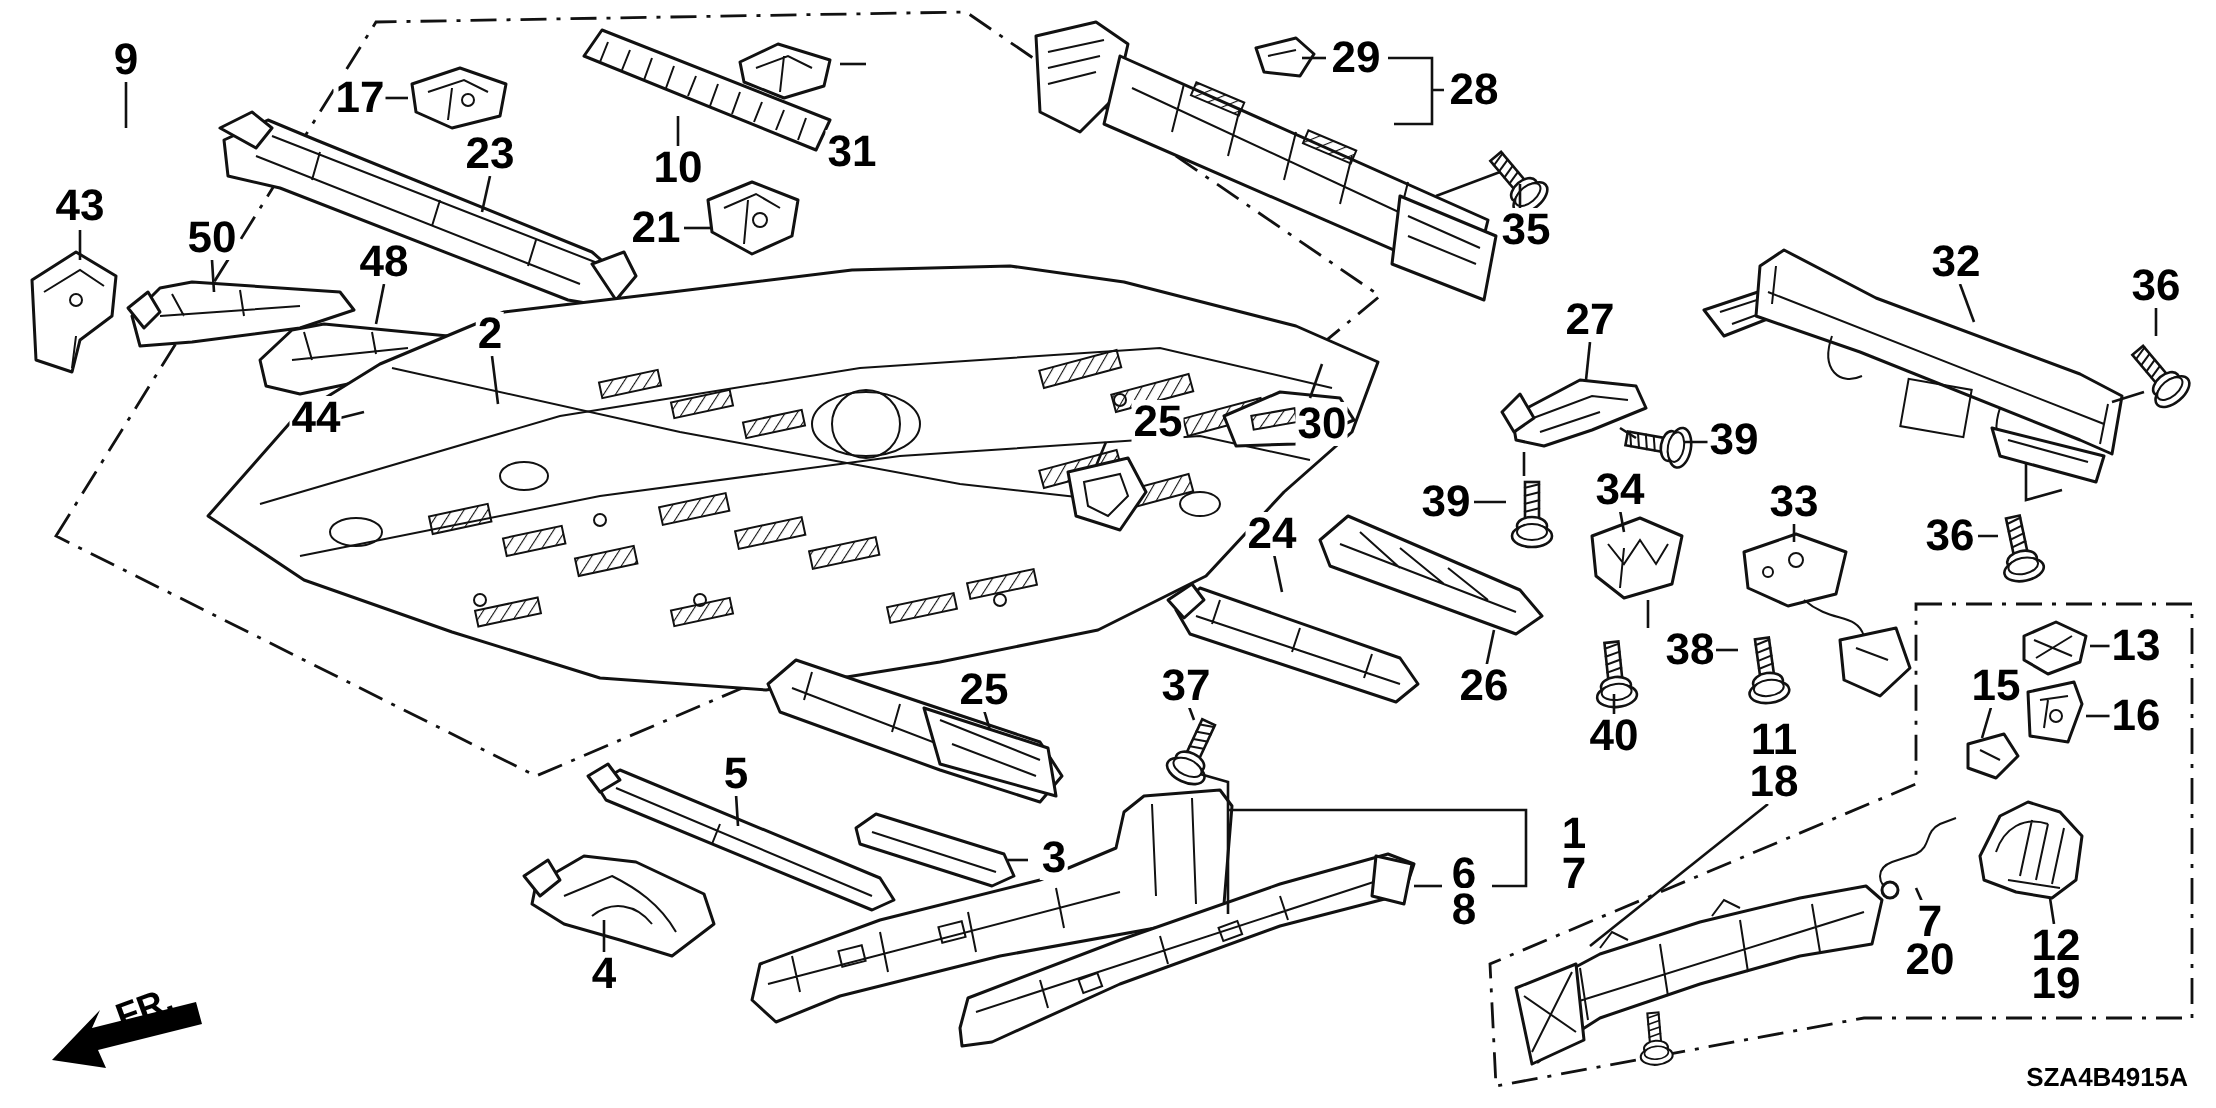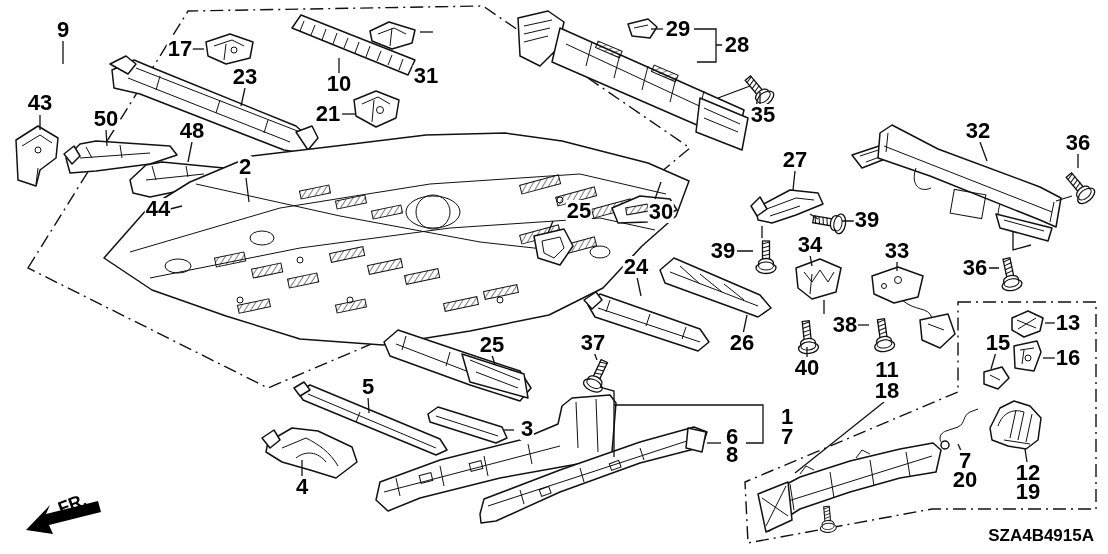--- a/index.html
+++ b/index.html
@@ -2,21 +2,21 @@
 <html><head>
 <meta charset="utf-8">
 <style>
   html,body{margin:0;padding:0;background:#ffffff;}
   .stage{position:relative;width:1108px;height:554px;background:#ffffff;overflow:hidden;
          font-family:"Liberation Sans", sans-serif;}
   .stage svg{position:absolute;left:0;top:0;}
   .callout{position:absolute;transform:translate(-50%,-50%);font-size:22px;font-weight:700;
            color:#000;line-height:1;letter-spacing:0;white-space:nowrap;
            background:#fff;padding:0 1px;}
-  .diagram-code{position:absolute;right:14px;bottom:8px;font-size:17px;font-weight:700;color:#000;}
+  .diagram-code{position:absolute;right:14px;bottom:8px;font-size:13px;font-weight:700;color:#000;}
   .fr-label{position:absolute;left:58px;top:494px;font-size:18px;font-weight:700;color:#000;
             transform:rotate(-20deg);}
   .part{stroke:#111;fill:#fff;stroke-width:1.5;stroke-linejoin:round;}
   .thin{stroke:#111;fill:none;stroke-width:1;}
   .leader{stroke:#111;fill:none;stroke-width:1.3;}
   .boundary{stroke:#111;fill:none;stroke-width:1.4;stroke-dasharray:13 5 2 5;}
   .slot{fill:url(#hatch);stroke:#111;stroke-width:1;}
   .solid{fill:#000;stroke:none;}
 </style>
 </head>

